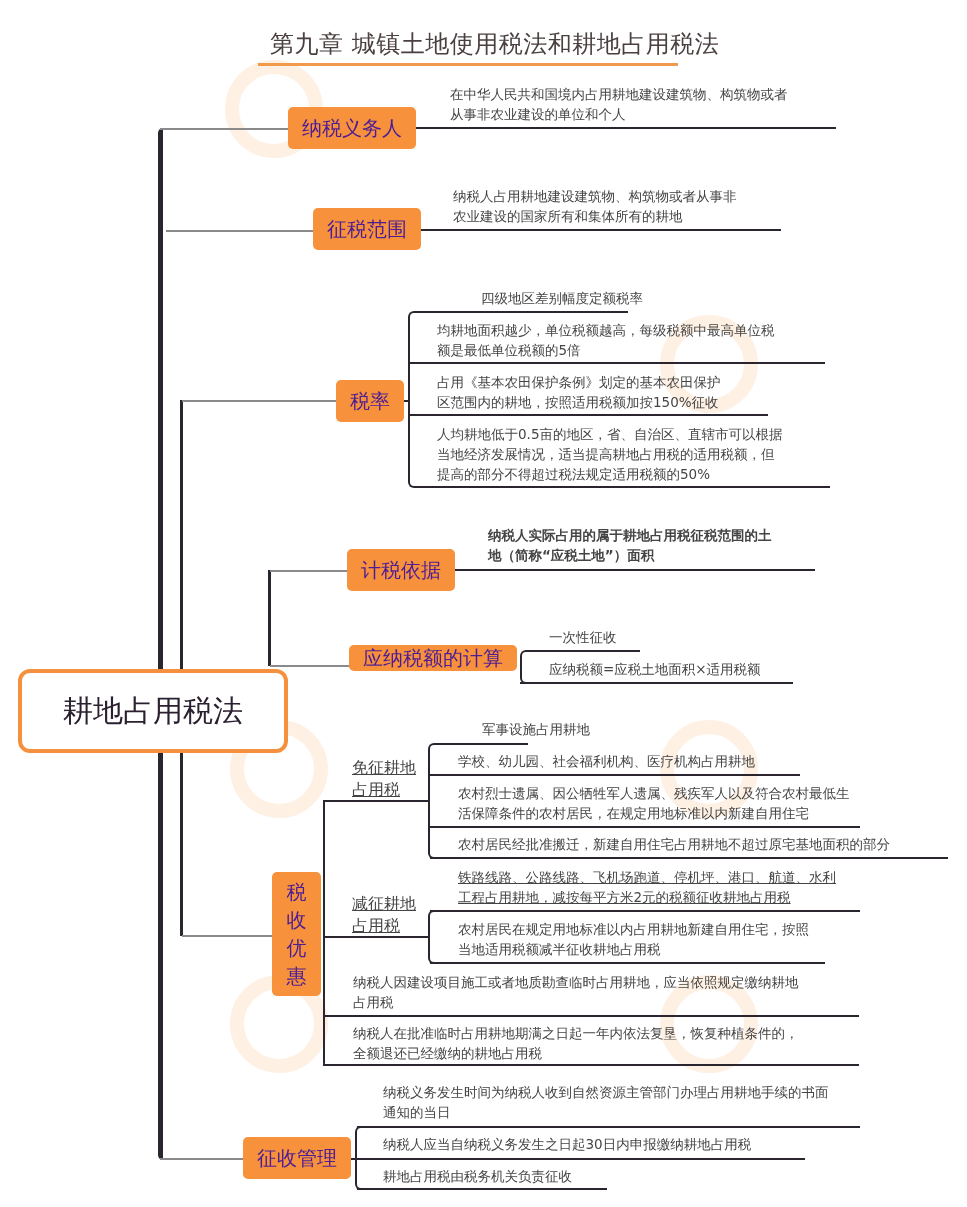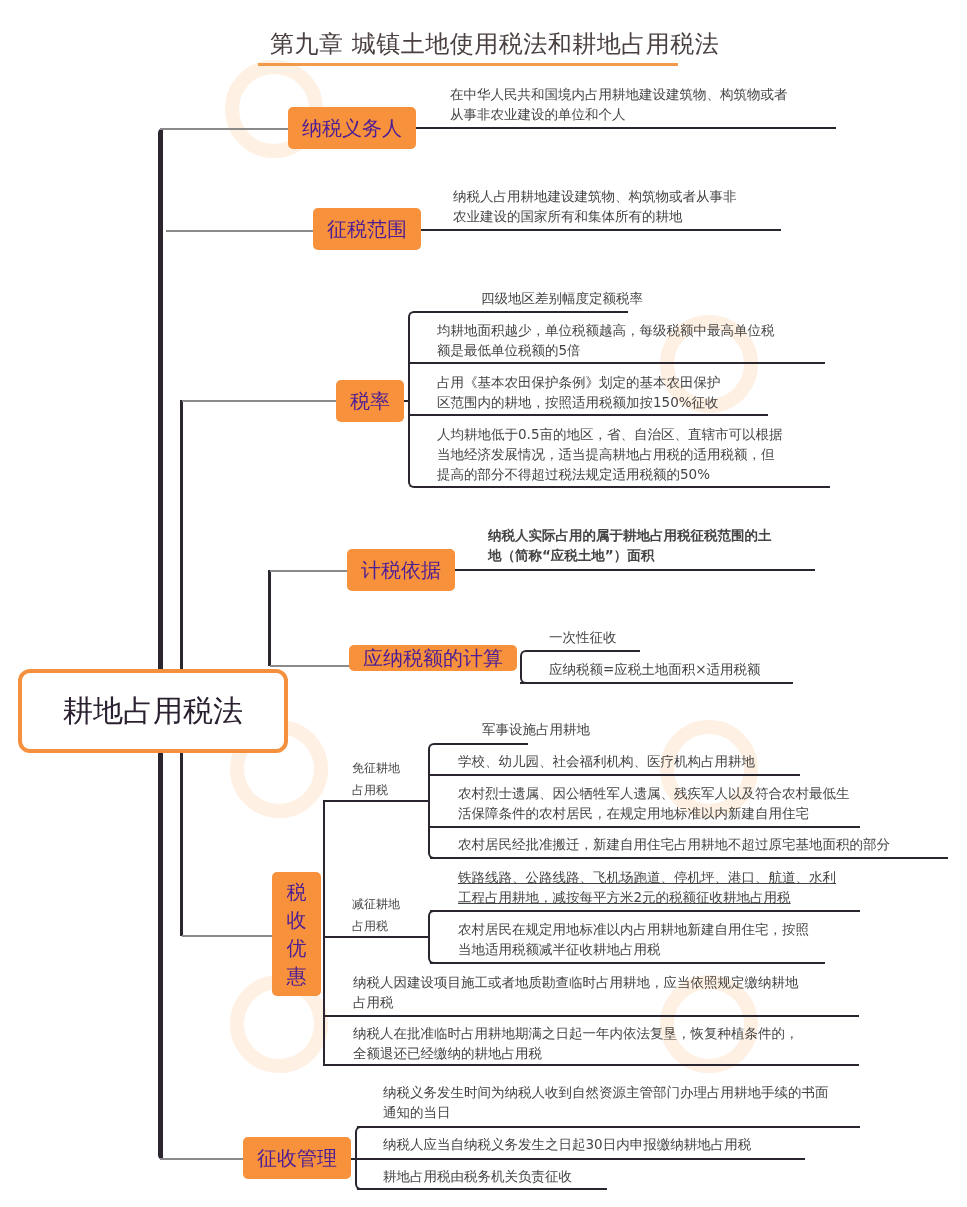--- a/index.html
+++ b/index.html
@@ -7,21 +7,21 @@
          font-family:"DejaVu Sans","Liberation Sans",sans-serif; color:#3a3a3a; }
   .abs { position:absolute; }
   .title { left:270px; top:28px; font-size:24px; color:#4a4040; letter-spacing:0.5px; white-space:nowrap; }
   .title-line { left:258px; top:63px; width:420px; height:3px; background:#f29a4c; }
   .root { left:18px; top:632px; width:262px; height:76px; border:4px solid #f5913e; border-radius:12px;
           background:#fff; display:flex; align-items:center; justify-content:center; font-size:30px; color:#2a2030; box-sizing:content-box;margin-top:37px; }
   .node { background:#f7913c; color:#4c1d95; border-radius:5px; display:flex; align-items:center; justify-content:center;
           font-size:20px; white-space:nowrap; }
   .vnode { flex-direction:column; font-size:20px; line-height:28px; }
   .txt { font-size:13.5px; line-height:20px; color:#444; white-space:nowrap; }
-  .sub { font-size:12px; line-height:22px; color:#444; }
+  .sub { font-size:16px; line-height:22px; color:#444;text-decoration:underline; }
   .hl { height:2px; background:#2b2530; }
   .hg { height:2px; background:#8a8a8a; }
   .vl { width:2px; background:#2b2530; }
   .spine { width:5px; background:#2b2530; }
   .bracket { border-left:2px solid #2b2530; border-top:2px solid #2b2530; border-bottom:2px solid #2b2530;
              border-radius:6px 0 0 6px; box-sizing:border-box; }
   .bracket-top { border-left:2px solid #2b2530; border-top:2px solid #2b2530; border-radius:6px 0 0 0; box-sizing:border-box; }
   .bracket-bot { border-left:2px solid #2b2530; border-bottom:2px solid #2b2530; border-radius:0 0 0 6px; box-sizing:border-box; }
   .wm { position:absolute; border-radius:50%; border:14px solid rgba(247,170,100,0.18); }
 </style>

